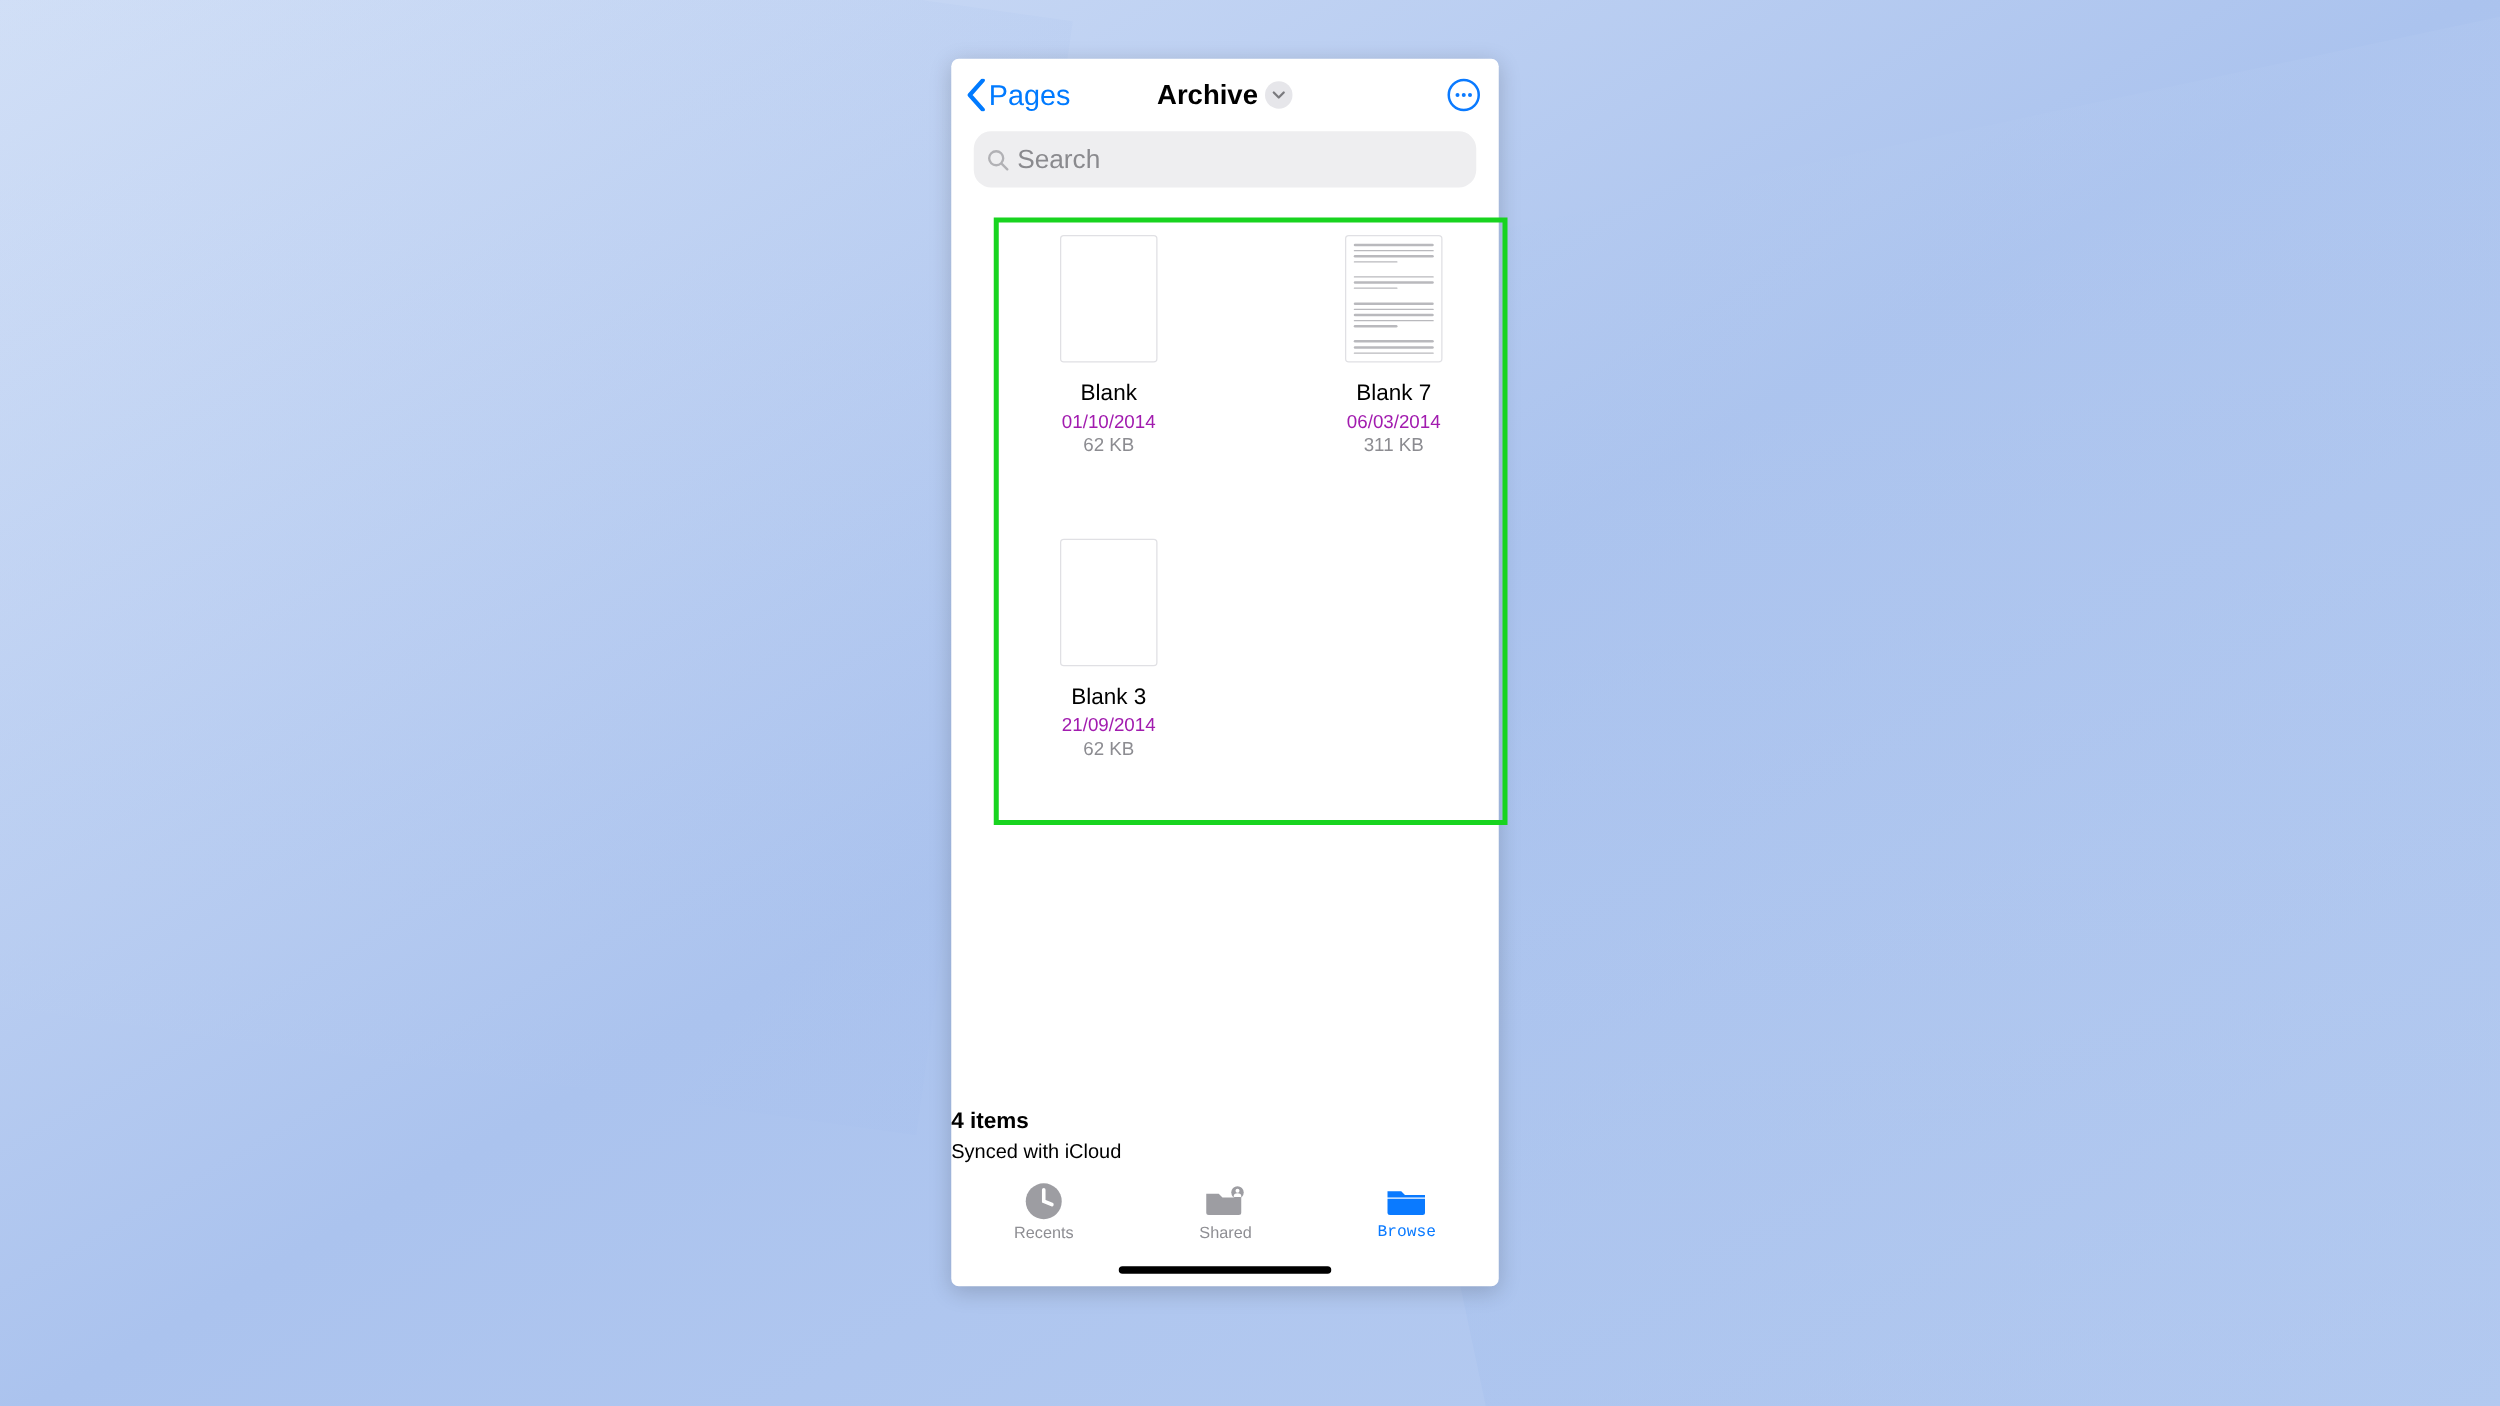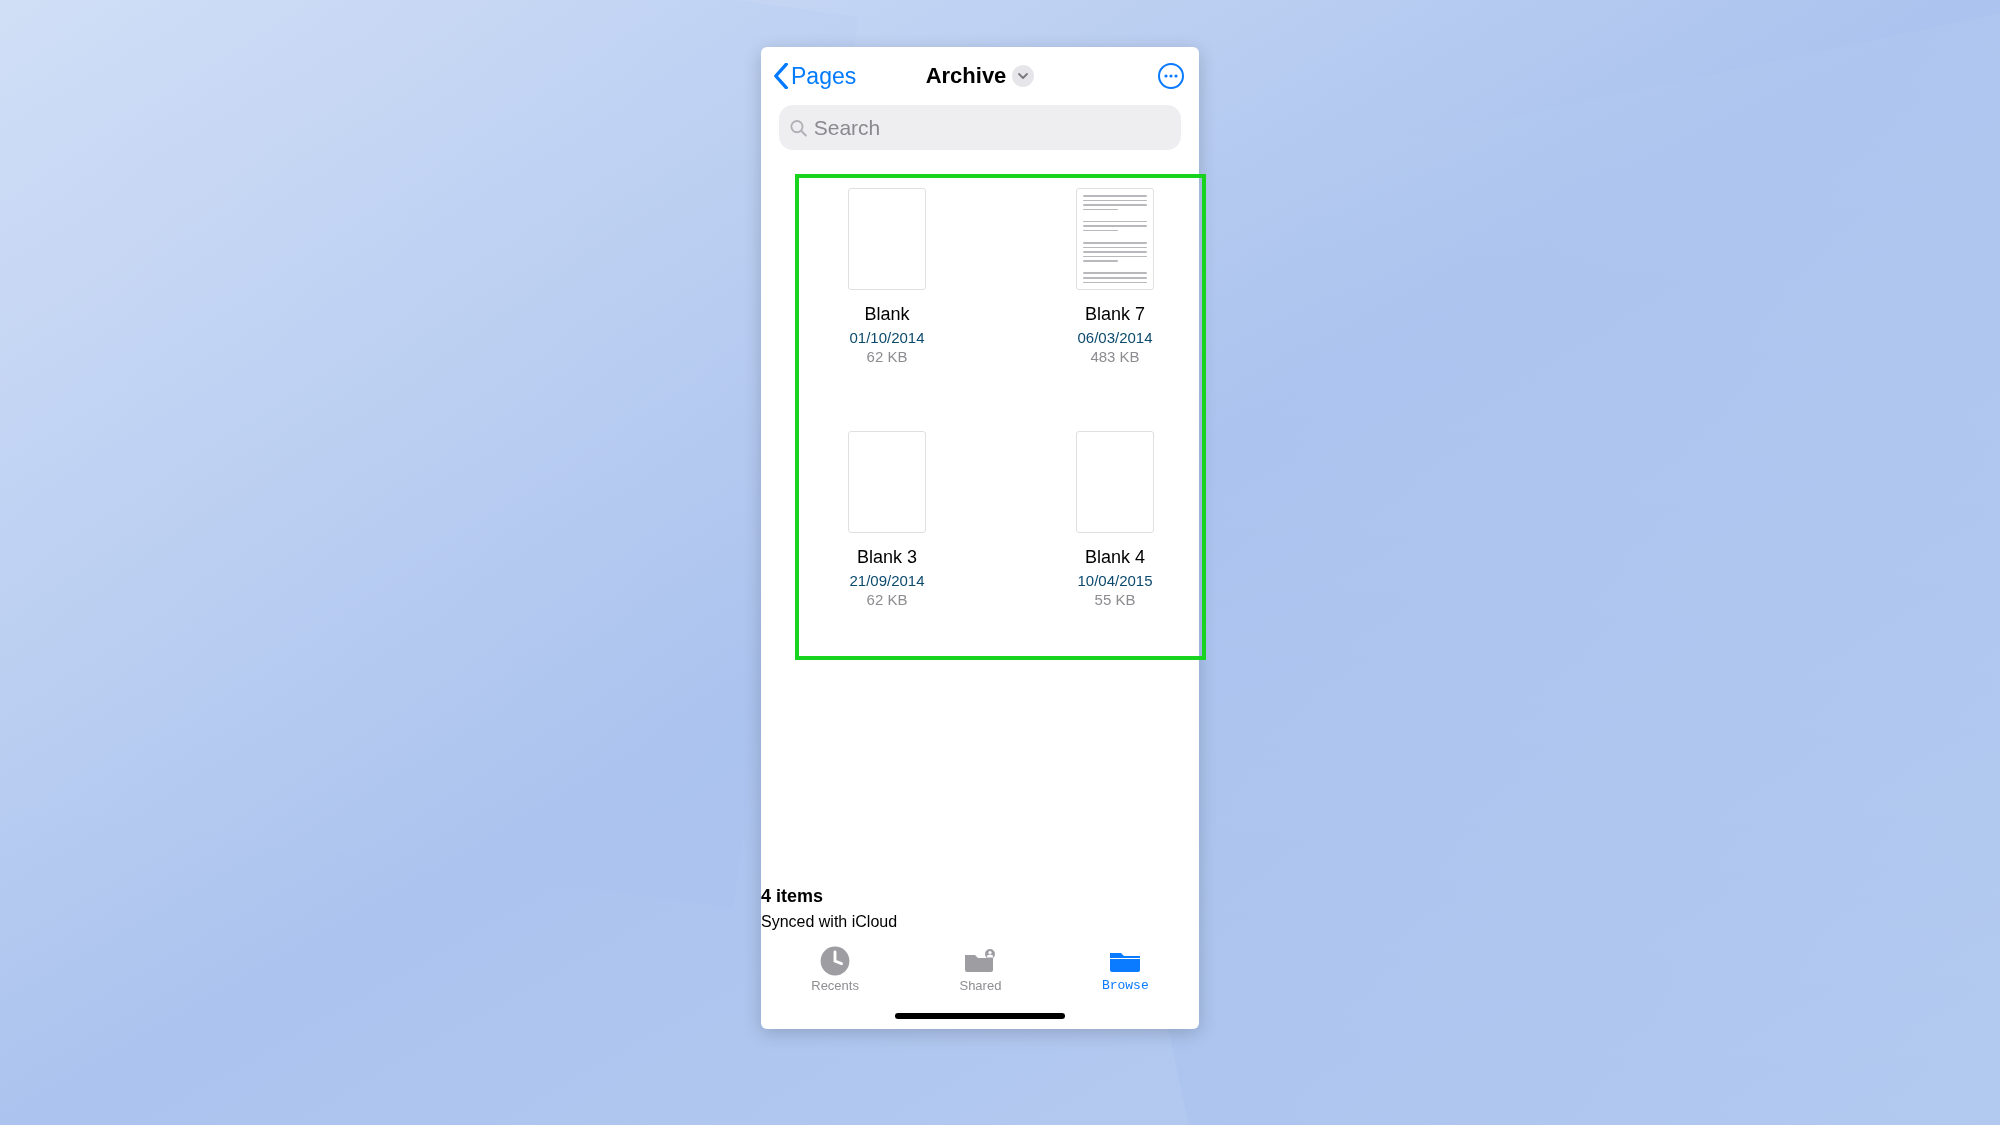--- a/index.html
+++ b/index.html
@@ -142,21 +142,21 @@
     padding: 6px 6px;
     flex-direction: column;
     gap: 3px;
     align-items: stretch;
     justify-content: flex-start;
   }
   .tline { height: 2px; background:#b9b9bd; border-radius:1px; }
   .tline.short { width: 55%; }
   .tline.gap { background: transparent; height:6px; }
   .doc-name { margin-top: 14px; font-size: 18px; color:#000; }
-  .doc-date { margin-top: 4px; font-size: 15px; color:#0c4a6e; }
+  .doc-date { margin-top: 4px; font-size: 15px; color:#a21caf; }
   .doc-size { margin-top: 2px; font-size: 15px; color:#8c8c91; }
 
   
   .status {
     text-align: left;
     padding-bottom: 10px;
   }
   .status .count { font-size: 18px; font-weight:600; color:#000; }
   .status .sync  { font-size: 16px; color:#000; margin-top:6px; }
 
@@ -260,36 +260,30 @@
             <div class="tline"></div>
             <div class="tline"></div>
             <div class="tline short"></div>
           <div class="tline gap"></div>
           <div class="tline"></div>
             <div class="tline"></div>
             <div class="tline"></div>
         </div>
         <div class="doc-name">Blank 7</div>
         <div class="doc-date">06/03/2014</div>
-        <div class="doc-size">483 KB</div>
+        <div class="doc-size">311 KB</div>
       </div>
 
       <div class="doc">
         <div class="thumb"></div>
         <div class="doc-name">Blank 3</div>
         <div class="doc-date">21/09/2014</div>
         <div class="doc-size">62 KB</div>
       </div>
 
-      <div class="doc">
-        <div class="thumb"></div>
-        <div class="doc-name">Blank 4</div>
-        <div class="doc-date">10/04/2015</div>
-        <div class="doc-size">55 KB</div>
-      </div>
 
     </div>
   </div>
 
   <div class="status">
     <div class="count">4 items</div>
     <div class="sync">Synced with iCloud</div>
   </div>
 
   <div class="tabbar">

